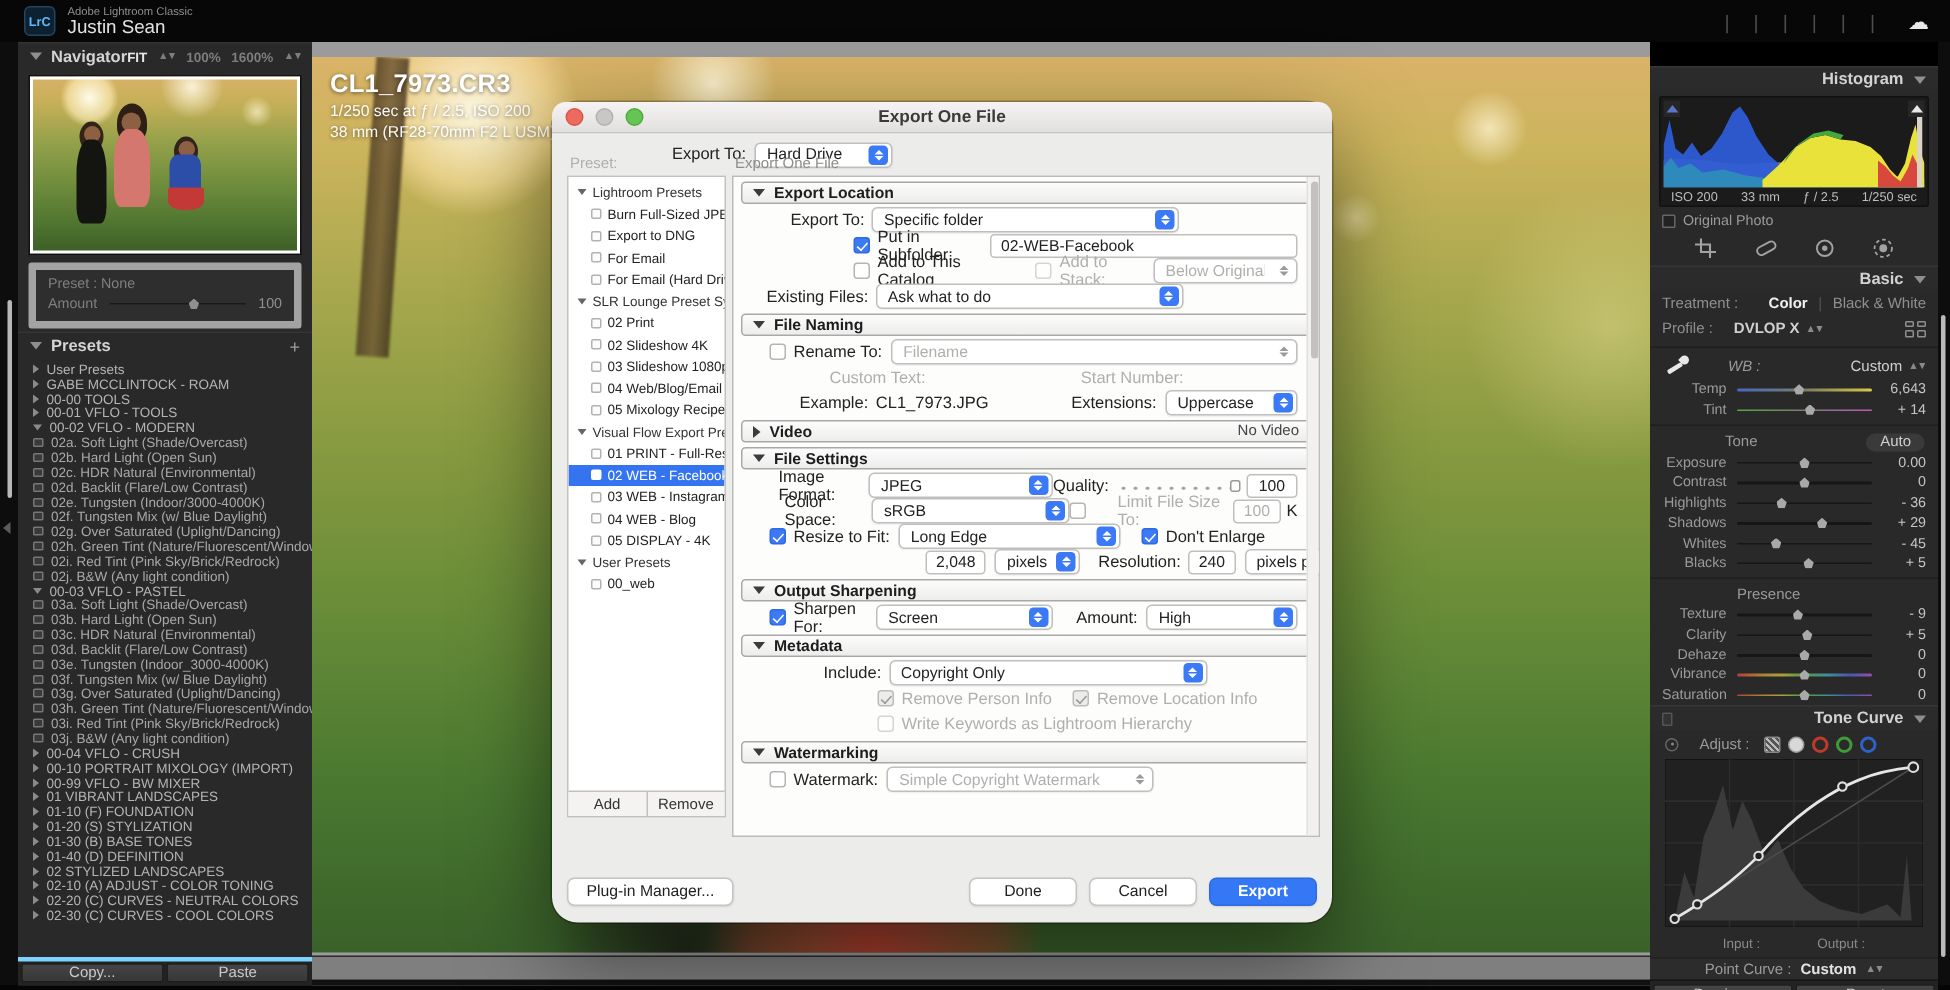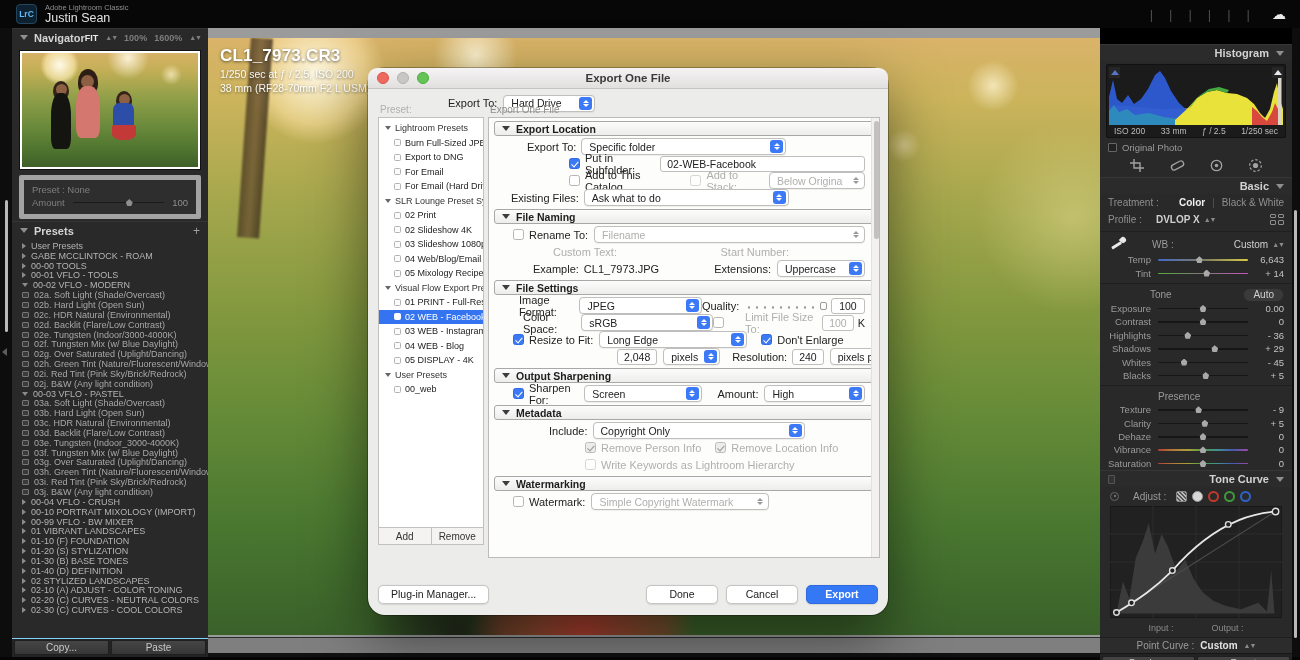--- a/index.html
+++ b/index.html
@@ -56,21 +56,21 @@
   .plus { margin-left:auto; color:#9f9f9f; font-size:12px; font-weight:normal; }
   
   #ltree { flex:1; overflow:hidden; padding:2px 0 0 0; }
   .l-row { display:flex; align-items:center; height:9.85px; font-size:9px; color:#b4b4b4; padding-left:10px; white-space:nowrap; }
   .l-row .l-icon { display:inline-block; margin-right:5px; flex:0 0 auto; }
   .l-row.t-g .l-icon { width:0; height:0; border-top:3px solid transparent; border-bottom:3px solid transparent; border-left:4.5px solid #8b8b8b; }
   .l-row.t-go .l-icon { width:0; height:0; border-left:3px solid transparent; border-right:3px solid transparent; border-top:4.5px solid #8b8b8b; }
   .l-row.t-i { color:#a8a8a8; }
   .l-row.t-i .l-icon { width:7px; height:6px; border:1px solid #777; border-radius:1px; background:#3a3a3a; }
   
-  #lp-buttons { height:19px; display:flex; gap:2px; padding:1px 2px 2px; background:#232323; border-top:1px solid #7dd3fc; }
+  #lp-buttons { height:19px; display:flex; gap:2px; padding:1px 2px 2px; background:#232323; border-top:3px solid #7dd3fc; }
   .dbtn { flex:1; background:linear-gradient(#454545,#373737); border:1px solid #1f1f1f; border-radius:2px; color:#c9c9c9; font-size:10px; display:flex; align-items:center; justify-content:center; }
 
   
   #main { position:absolute; left:208px; top:28px; width:892px; height:629px; background:#9b9b9b; }
   #photo { position:absolute; left:0; top:10px; width:892px; height:597px; overflow:hidden;
     background:
       radial-gradient(circle 90px at 12% 6%, rgba(255,250,230,.95), rgba(255,230,170,.55) 55%, transparent 78%),
       radial-gradient(circle 60px at 30% 3%, rgba(255,246,215,.9), transparent 70%),
       radial-gradient(circle 40px at 45% 10%, rgba(255,240,195,.65), transparent 75%),
       radial-gradient(circle 26px at 25% 22%, rgba(255,242,200,.5), transparent 75%),
@@ -534,21 +534,21 @@
     <span class="grid-ic">
         <i></i>
         <i></i>
         <i></i>
         <i></i>
       </span>
   </div>
   <div class="b-line"></div>
   <div id="wb-row">
     <span class="dropper"></span>
-    <span style="margin-left:24px;">WB :</span>
+    <span style="margin-left:24px;font-style:italic;">WB :</span>
     <span class="wbv">Custom</span>
     <span class="ud" style="margin-left:4px;">▲▼</span>
   </div>
   <div>
       <div class="b-row track-temp" style="--pos: 46%;">
     <span class="b-lbl">Temp</span>
     <span class="b-track">
           <span class="b-thumb"></span>
         </span>
     <span class="b-val">6,643</span>
@@ -893,20 +893,25 @@
       <span class="dlbl">Extensions:</span>
       <span class="dd" style="width:88px;margin-left:6px;">
           <span class="tx">Uppercase</span>
           <span class="st">
             <i></i>
             <b></b>
           </span>
         </span>
     </div>
 
+    <div class="sec-h">
+        <span class="sh-tri right"></span>
+        <span>Video</span>
+        <span class="sh-right">No Video</span>
+      </div>
 
     <div class="sec-h">
         <span class="sh-tri"></span>
         <span>File Settings</span>
       </div>
     <div class="frow" style="padding-left:30px;">
       <span class="dlbl">Image Format:</span>
       <span class="dd" style="width:155px;margin-left:5px;">
           <span class="tx">JPEG</span>
           <span class="st">

